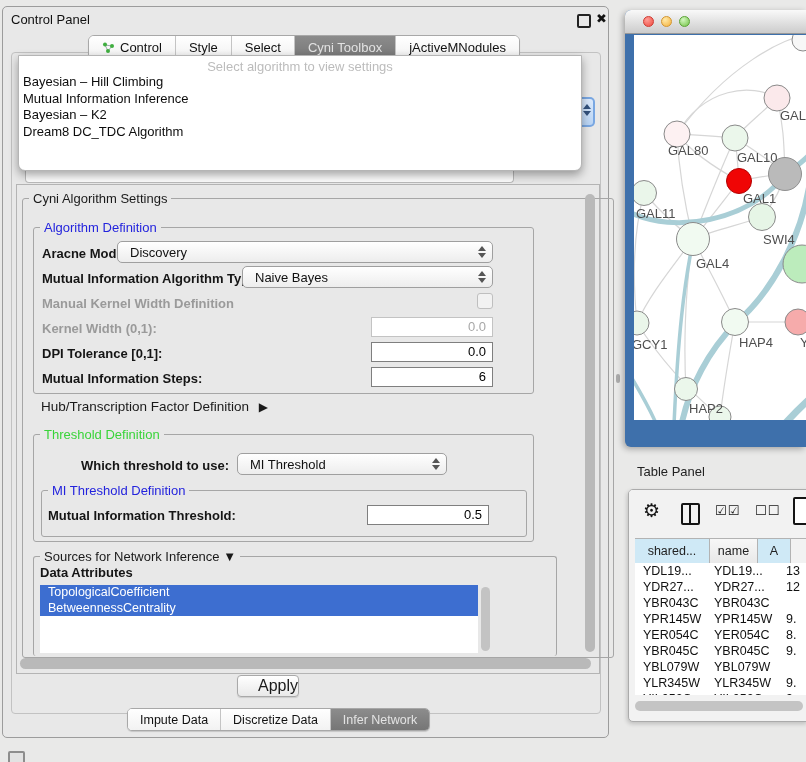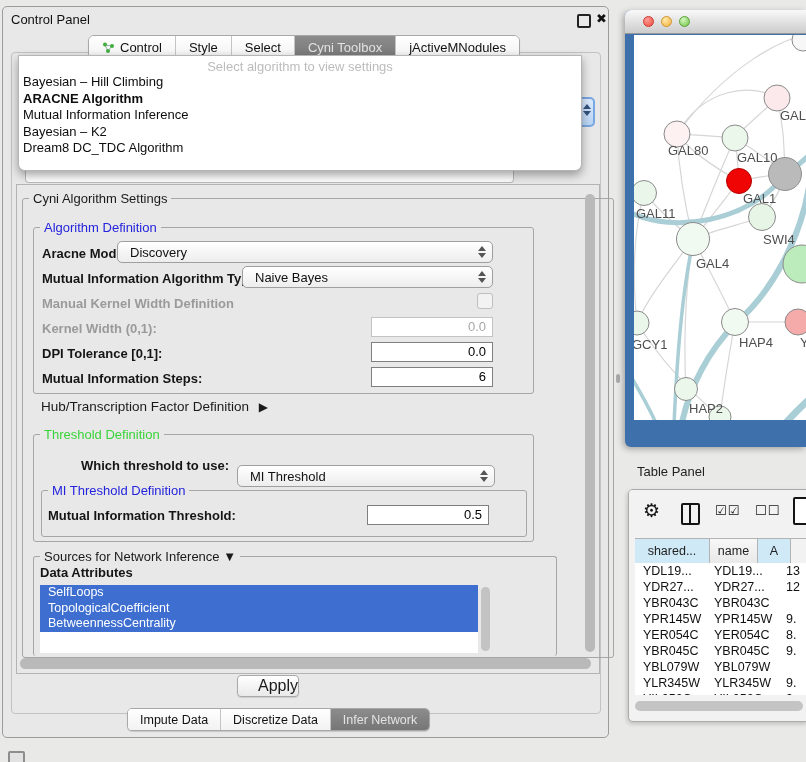--- a/index.html
+++ b/index.html
@@ -178,21 +178,20 @@
   <span class="arrows" style="position:absolute;right:2px;top:5px;display:flex;flex-direction:column;gap:2px;">
     <i style="width:0;height:0;border-left:4px solid transparent;border-right:4px solid transparent;border-bottom:5px solid #33527d;"></i>
     <i style="width:0;height:0;border-left:4px solid transparent;border-right:4px solid transparent;border-top:5px solid #33527d;"></i>
   </span>
 </div>
 
 <div class="abs popup">
   <div class="ph">Select algorithm to view settings</div>
   <div id="popup-list">
       <div class="item">Bayesian – Hill Climbing</div>
-      <div class="item bold">ARACNE Algorithm</div>
       <div class="item">Mutual Information Inference</div>
       <div class="item">Bayesian – K2</div>
       <div class="item">Dream8 DC_TDC Algorithm</div>
     </div>
 </div>
 
 <div class="abs scrollpane"></div>
 
 <div class="group" style="left:22px;top:198px;width:555px;height:458px;">
   <span class="legend lg-black">Cyni Algorithm Settings</span>
@@ -235,21 +234,21 @@
 <div class="expander" style="left:41px;top:399px;">
   <span>Hub/Transcription Factor Definition</span>
   <span class="tri">▶</span>
 </div>
 
 <div class="group" style="left:33px;top:434px;width:464px;height:106px;">
   <span class="legend lg-green">Threshold Definition</span>
 </div>
 
 <div class="flabel" style="left:81px;top:458px;">Which threshold to use:</div>
-<div class="combo" style="left:237px;top:465px;width:258px;">
+<div class="combo" style="left:237px;top:453px;width:210px;">
   <span>MI Threshold</span>
   <span class="arrows">
       <i class="up"></i>
       <i class="dn"></i>
     </span>
 </div>
 
 <div class="group" style="left:41px;top:490px;width:449px;height:45px;">
   <span class="legend lg-blue">MI Threshold Definition</span>
 </div>
@@ -257,21 +256,20 @@
 <div class="tfield" style="left:367px;top:505px;width:122px;">0.5</div>
 
 <div class="group" style="left:33px;top:556px;width:487px;height:99px;border-bottom:none;">
   <span class="legend lg-black">
     <span>Sources for Network Inference</span>
     <span>▼</span>
   </span>
 </div>
 <div class="flabel" style="left:40px;top:565px;">Data Attributes</div>
 <div class="attr-list" id="attr-list">
-    <div class="row sel">SelfLoops</div>
     <div class="row sel">TopologicalCoefficient</div>
     <div class="row sel">BetweennessCentrality</div>
   </div>
 <div class="abs attr-scroll">
     <div class="thumb"></div>
   </div>
 
 <div class="abs vscroll">
     <div class="thumb"></div>
   </div>

